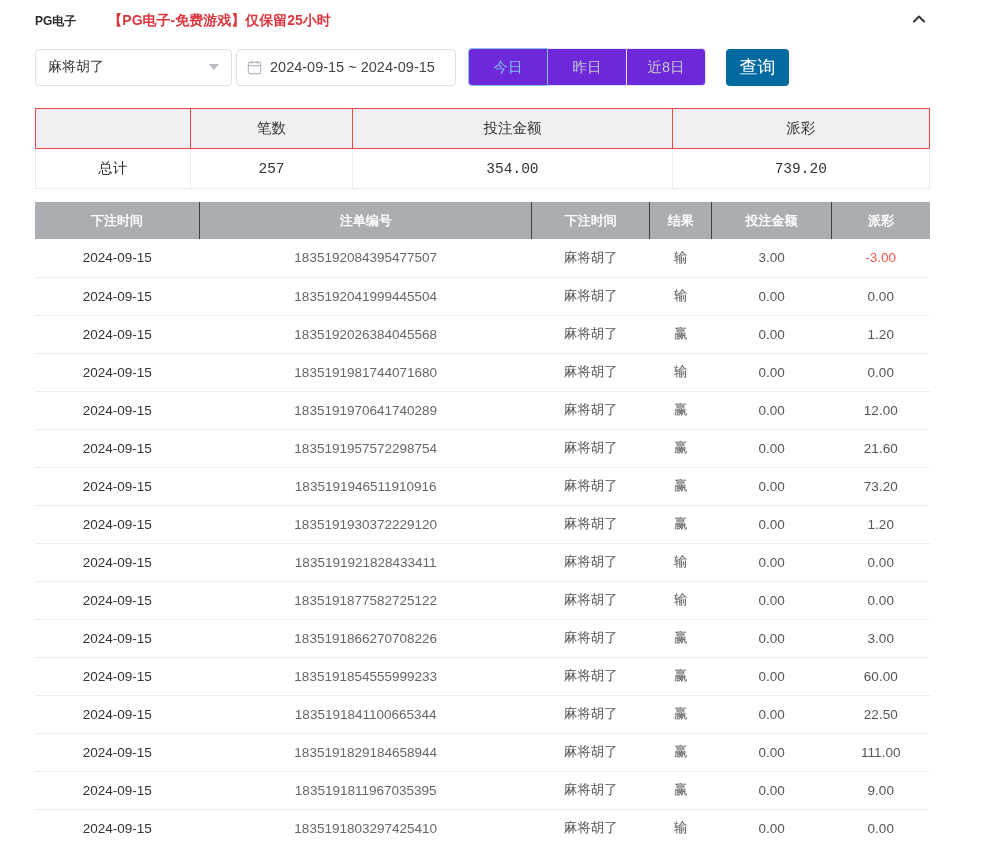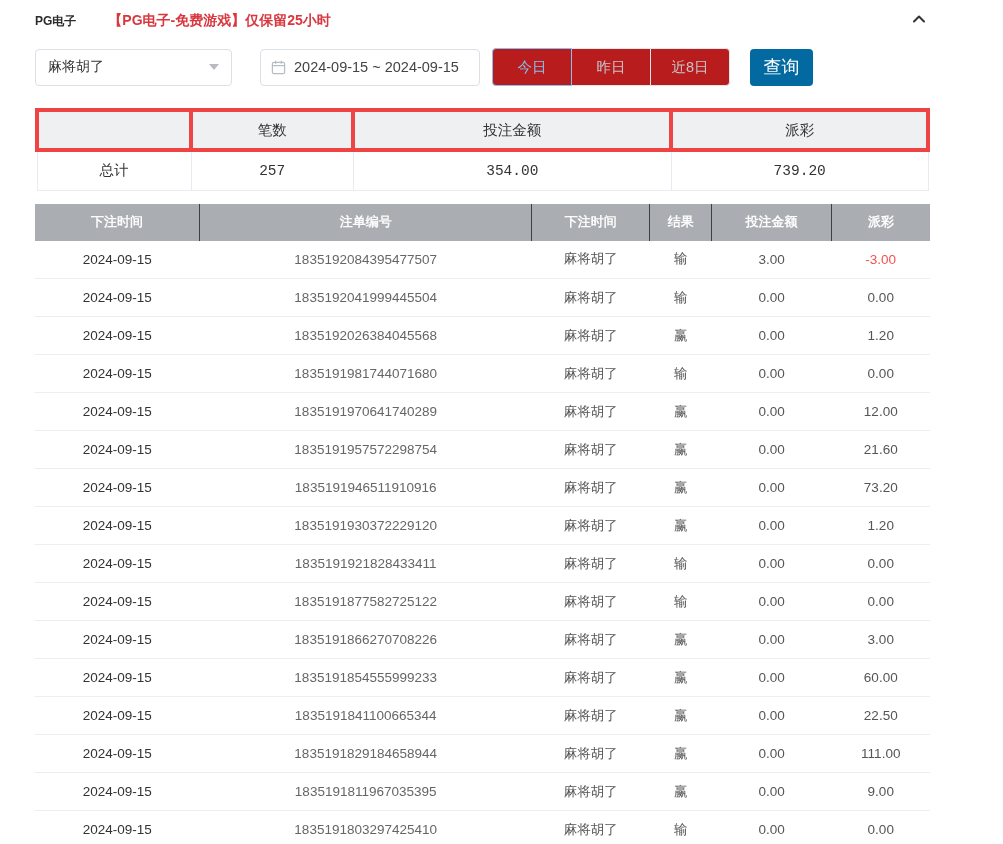--- a/index.html
+++ b/index.html
@@ -28,48 +28,48 @@
     width: 197px; height: 37px; border: 1px solid #dcdfe6; border-radius: 4px;
     display: flex; align-items: center; justify-content: space-between;
     padding: 0 12px; cursor: pointer; font-size: 14px; color: #333; background: #fff;
   }
   .caret-down {
     width: 0; height: 0;
     border-left: 5px solid transparent; border-right: 5px solid transparent;
     border-top: 6px solid #b8bcc2;
   }
   .date-box {
-    margin-left: 28px; width: 220px; height: 37px;
+    margin-left: 4px; width: 220px; height: 37px;
     border: 1px solid #dcdfe6; border-radius: 4px;
     display: flex; align-items: center; padding: 0 10px; gap: 8px;
     font-size: 14.5px; color: #444; background: #fff; cursor: pointer;
   }
   .seg-group { display: flex; margin-left: 12px; }
   .seg {
     width: 80px; height: 38px; line-height: 36px; text-align: center;
-    border: 1px solid #e3e6ea; background: #b91c1c; color: #c3c7cc;
+    border: 1px solid #e3e6ea; background: #6d28d9; color: #c3c7cc;
     font-size: 14.5px; cursor: pointer; position: relative;
   }
   .seg + .seg { margin-left: -1px; }
   .seg:first-child { border-radius: 4px 0 0 4px; }
   .seg:last-child { border-radius: 0 4px 4px 0; }
   .seg.active { border-color: #84c1f2; color: #84c1f2; z-index: 2; }
   .query-btn {
     margin-left: 20px; width: 63px; height: 37px;
     background: #0369a1; color: #fff; border: none; border-radius: 4px;
     font-size: 18px; cursor: pointer;
     font-family: "Liberation Sans", "DejaVu Sans", sans-serif;
   }
 
   
   table { width: 100%; border-collapse: collapse; table-layout: fixed; }
   .summary-table { margin-top: 22px; font-size: 14.5px; }
   .summary-table th {
     background: #eef0f2; height: 40px; font-weight: 400; color: #333;
-    border: 4px solid #ef4444; text-align: center;
+    border: 1px solid #ef4444; text-align: center;
   }
   .summary-table td {
     height: 40px; text-align: center; color: #333;
     border: 1px solid #e8ebf0;
     font-family: Liberation Mono, monospace;
   }
 
   
   .bet-table { margin-top: 13px; font-size: 13.5px; }
   .bet-table thead th {

